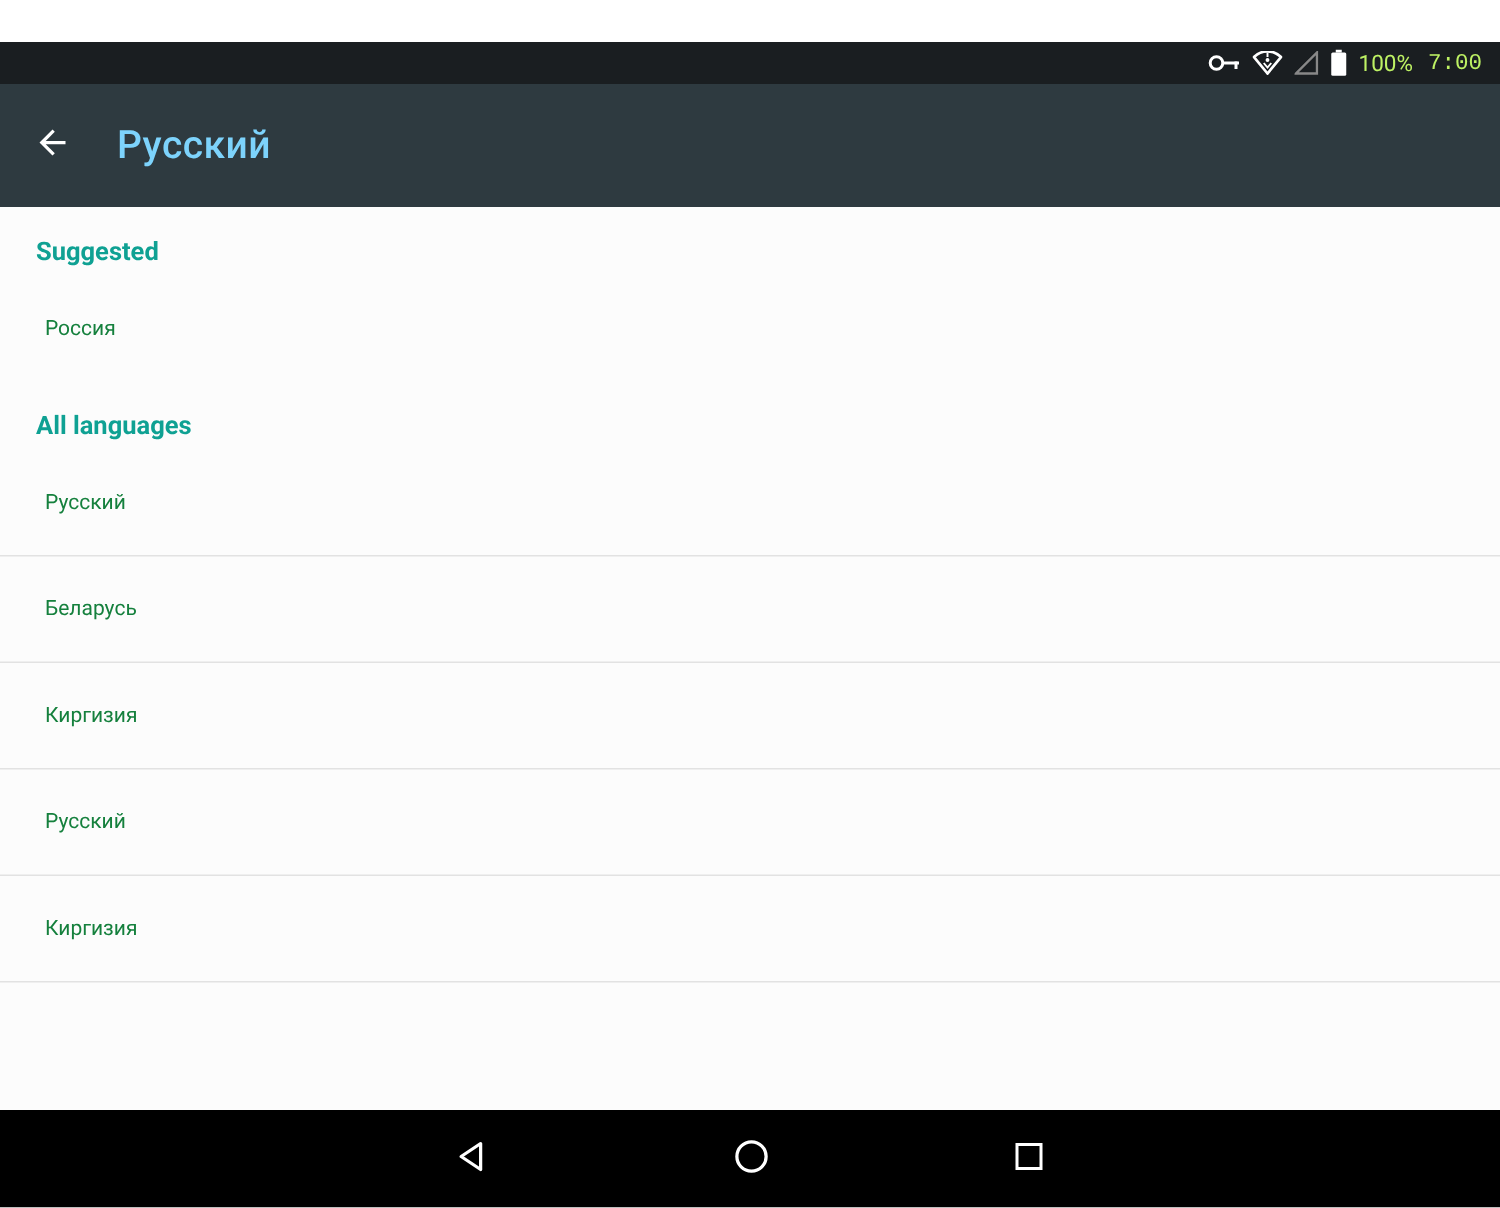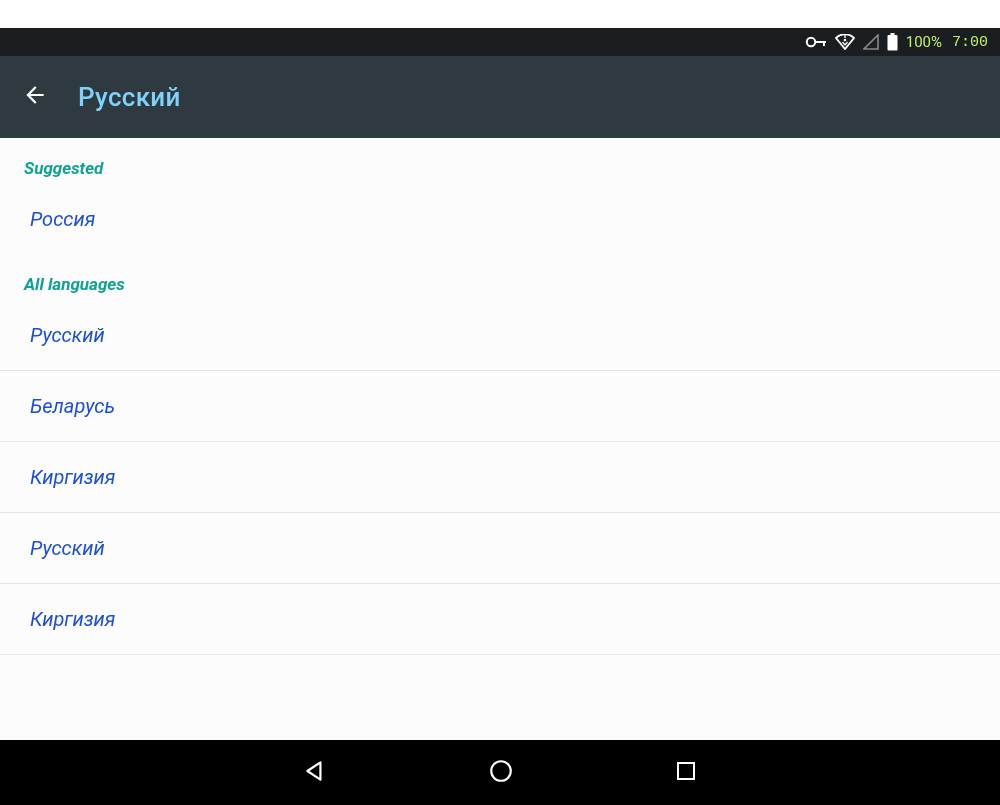--- a/index.html
+++ b/index.html
@@ -31,35 +31,34 @@
       align-items: center;
       padding-left: 22px;
       gap: 30px;
     }
     .app-bar .back { color: #fff; cursor: pointer; }
     .app-bar .title { color: #7dd3fc; font-size: 26px; font-weight: 500; letter-spacing: .3px; }
     .content {
       background: #fcfcfc;
       height: calc(805px - 28px - 28px - 82px - 65px);
       overflow: hidden;
-      font-style: italic;
     }
     .section-header {
       color: #0fa193;
       font-size: 17px;
       font-weight: 700;
       padding: 20px 24px 6px 24px;
     }
     .list-item {
       height: 70px;
       display: flex;
       align-items: center;
       padding-left: 30px;
-      font-size: 20px;
-      color: #1d4ed8;
+      font-size: 14px;
+      color: #15803d;
       cursor: pointer;
     }
     .divider { height: 1px; background: #e2e2e2; }
     .nav-bar {
       position: absolute;
       left: 0; right: 0; bottom: 0;
       height: 65px;
       background: #000;
       display: flex;
       justify-content: center;

